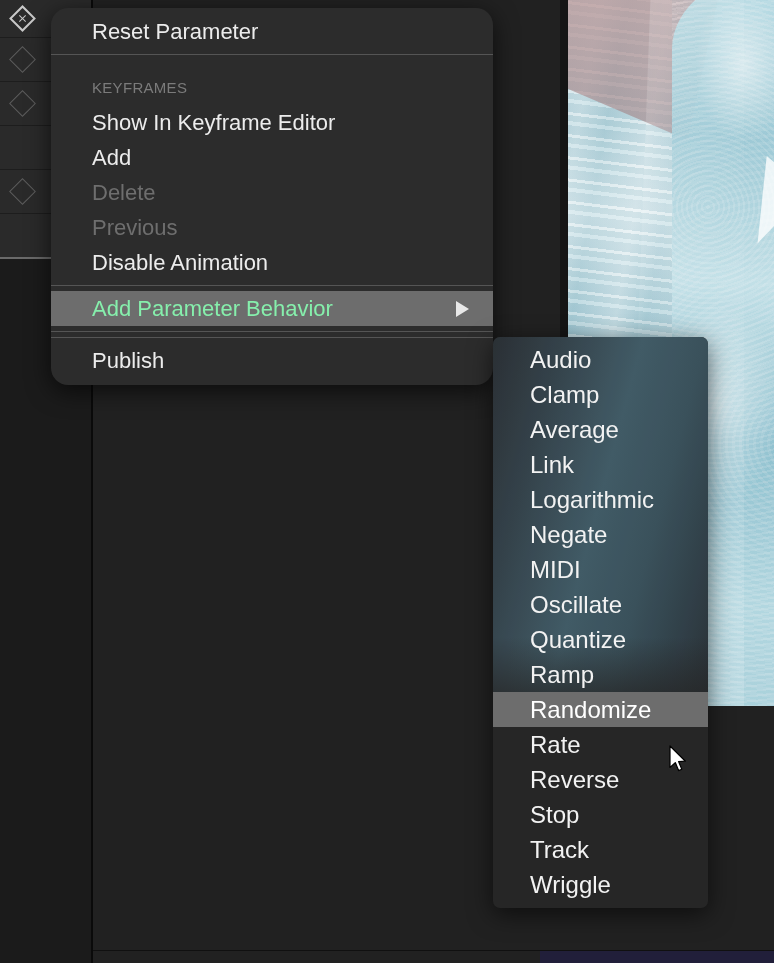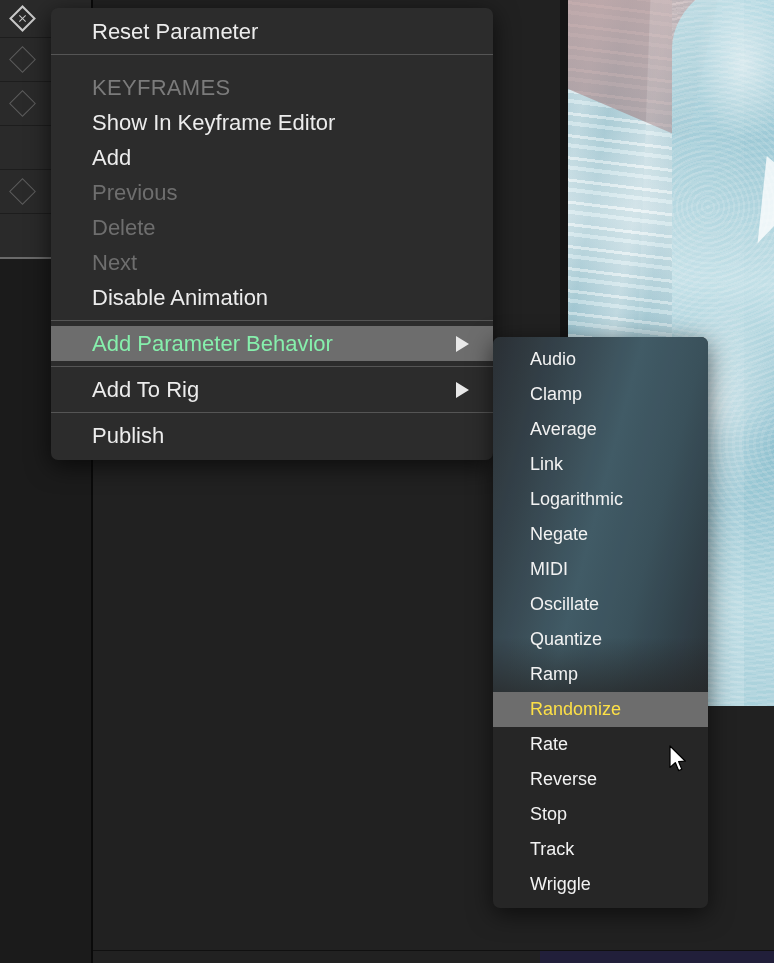--- a/index.html
+++ b/index.html
@@ -189,41 +189,41 @@
     width: 8px; height: 706px;
     background: #151515;
   }
 
   
   #context-menu {
     position: absolute;
     left: 51px; top: 8px;
     width: 442px;
     background: #2c2c2c;
-    border-radius: 7px;
+    border-radius: 17px;
     box-shadow: 0 6px 24px rgba(0,0,0,0.65);
     padding: 6px 0 7px 0;
     box-sizing: border-box;
     overflow: hidden;
   }
   .menu-item {
     position: relative;
     height: 35px;
     line-height: 35px;
     color: #ececec;
     font-size: 22px;
     padding-left: 41px;
     white-space: nowrap;
     box-sizing: border-box;
   }
   .menu-item.indented { }
   .menu-item.disabled { color: #6e6e6e; }
   .menu-item.section-header {
     color: #7b7b7b;
-    font-size: 22px;
+    font-size: 15px;
     padding-left: 41px;
     letter-spacing: 0.3px;
     margin-top: 15px;
   }
   .menu-item.highlighted {
     background: #6d6d6d;
     color: #86efac;
   }
   .menu-separator {
     height: 1px;
@@ -274,29 +274,29 @@
     position: absolute;
     left: 0; top: 300px;
     width: 215px; height: 80px;
     background: linear-gradient(180deg, rgba(38,38,38,0) 0%, rgba(38,38,38,1) 100%);
   }
   #submenu-items { position: relative; }
   .sub-item {
     height: 35px;
     line-height: 35px;
     color: #f2f2f2;
-    font-size: 18px;
+    font-size: 24px;
     padding-left: 37px;
     white-space: nowrap;
     box-sizing: border-box;
     position: relative;
   }
   .sub-item.highlighted {
     background: #6d6d6d;
-    color: #fde047;
+    color: #ffffff;
   }
 
   
   #mouse-cursor {
     position: absolute;
     left: 669px; top: 745px;
     width: 18px; height: 28px;
     pointer-events: none;
   }
 
@@ -374,48 +374,41 @@
 
     <div class="menu-item indented">
       <span>Show In Keyframe Editor</span>
     </div>
 
     <div class="menu-item indented">
       <span>Add</span>
     </div>
 
     <div class="menu-item indented disabled">
+      <span>Delete</span>
+    </div>
+
+    <div class="menu-item indented disabled">
       <span>Previous</span>
     </div>
 
-    <div class="menu-item indented disabled">
-      <span>Delete</span>
-    </div>
-
-    <div class="menu-item indented disabled">
-      <span>Next</span>
-    </div>
 
     <div class="menu-item indented">
       <span>Disable Animation</span>
     </div>
 
     <div class="menu-separator"></div>
 
     <div class="menu-item highlighted">
       <span>Add Parameter Behavior</span>
       <span class="submenu-arrow"></span>
     </div>
 
     <div class="menu-separator"></div>
 
-    <div class="menu-item">
-      <span>Add To Rig</span>
-      <span class="submenu-arrow"></span>
-    </div>
 
     <div class="menu-separator"></div>
 
     <div class="menu-item">
       <span>Publish</span>
     </div>
   </div>
 
   <div id="submenu">
     <div id="submenu-vibrancy"></div>

